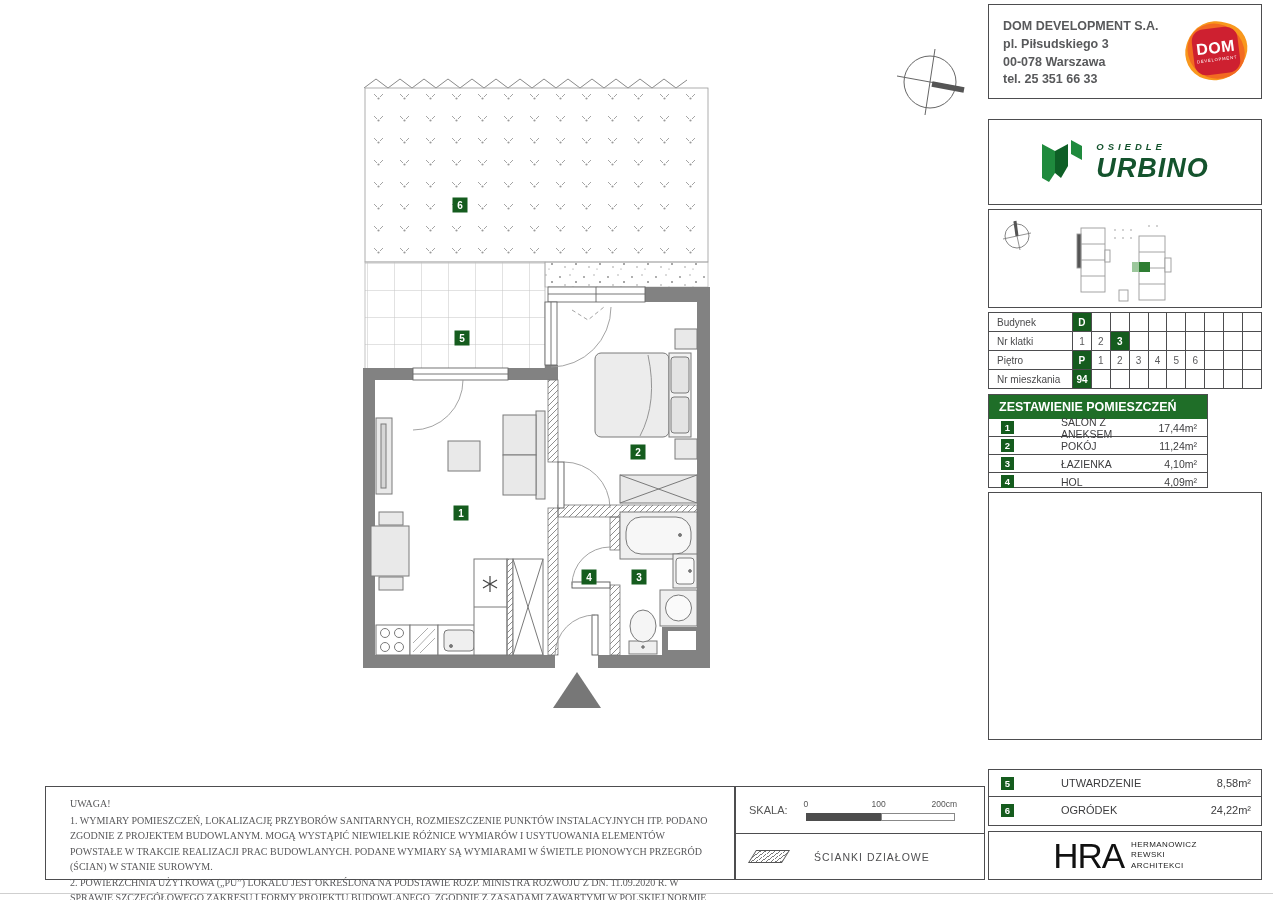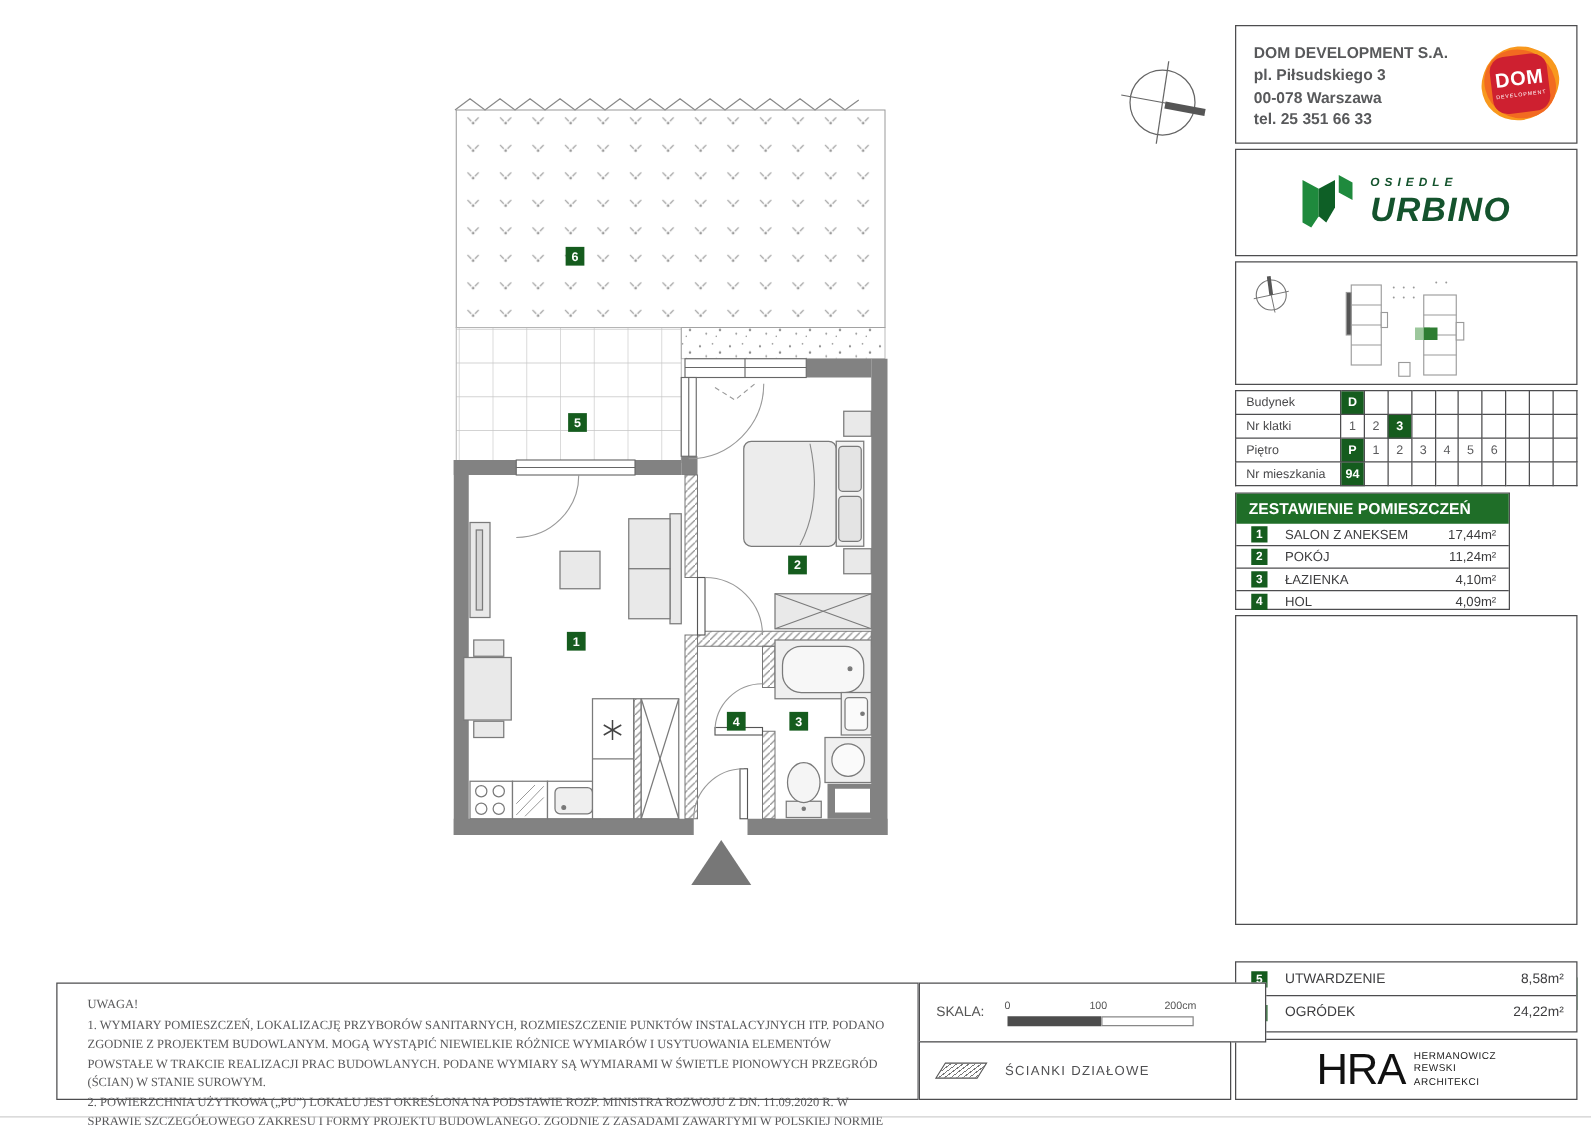--- a/index.html
+++ b/index.html
@@ -29,39 +29,39 @@
   td.hl{background:#155c1e;color:#fff !important;font-weight:bold;}
 
   
   .green-bar{background:#1f6e28;color:#fff;font-weight:bold;display:flex;align-items:center;}
   .rooms-header{height:24px;font-size:12.5px;padding-left:10px;}
   .room-row{display:flex;align-items:center;height:17px;border-bottom:1px solid #4d4d4f;font-size:10.5px;color:#3c3c3e;}
   .room-row:last-child{border-bottom:none;}
   .row26{height:26px;font-size:11px;}
   .num-badge{width:13px;height:13px;background:#155c1e;color:#fff;font-weight:bold;font-size:9.5px;
              display:flex;align-items:center;justify-content:center;margin:0 14px 0 12px;flex:0 0 13px;}
-  .room-name{flex:1;}
+  .room-name{flex:1;margin-left:33px;}
   .room-area{padding-right:10px;}
   .total-bar{height:26px;font-size:13.5px;padding:0 10px;margin-top:39px;}
 
   
   .notes{padding:9px 24px;color:#58585a;font-size:10px;line-height:1.55;font-family:Liberation Serif, serif;}
   .notes .t{margin-bottom:1px;}
 
   
   .skala-wrap{display:flex;align-items:center;height:100%;padding-left:13px;gap:18px;}
   .skala-label{font-size:11px;color:#555;}
   .scalebar{position:relative;width:150px;height:26px;margin-top:4px;}
   .scalebar .ticks{position:absolute;top:0;width:100%;font-size:8.5px;color:#555;}
   .scalebar .seg-dark{position:absolute;left:0;top:14px;width:75px;height:8px;background:#4d4d4d;}
   .scalebar .seg-light{position:absolute;left:75px;top:14px;width:74px;height:8px;background:#fff;border:1px solid #888;box-sizing:border-box;}
   .tk0{position:absolute;left:-2px;} .tk1{position:absolute;left:66px;} .tk2{position:absolute;left:126px;}
 
   
-  .legend-wrap{display:flex;align-items:center;height:100%;padding-left:16px;gap:18px;}
+  .legend-wrap{display:flex;align-items:center;height:100%;padding-left:16px;gap:28px;}
   .hatch-chip{width:32px;height:11px;border:1px solid #555;transform:skewX(-32deg);
               background:repeating-linear-gradient(125deg,#fff 0 3px,#777 3px 4px);}
   .legend-text{font-size:10.5px;letter-spacing:1px;color:#4f4f51;}
 
   
   .hra-wrap{display:flex;align-items:center;justify-content:center;height:100%;gap:7px;}
   .hra-abbr{font-size:35px;color:#111;letter-spacing:-1px;font-weight:400;}
   .hra-lines{font-size:8px;color:#222;line-height:1.3;letter-spacing:.4px;}
 
   .bottom-rule{position:absolute;left:0;right:0;top:893px;height:1px;background:#cfcfcf;}
@@ -232,21 +232,21 @@
         <text x="249" y="560.5" fill="#fff">4</text>
       <rect x="114.5" y="310.5" width="15" height="15" fill="#155c1e"></rect>
         <text x="122" y="321.5" fill="#fff">5</text>
       <rect x="112.5" y="177.5" width="15" height="15" fill="#155c1e"></rect>
         <text x="120" y="188.5" fill="#fff">6</text>
     </g>
 
     <polygon points="237,652 213,688 261,688" fill="#777"></polygon>
   </svg>
 
-  <div class="box" style="left:988px;top:20px;width:274px;height:95px;">
+  <div class="box" style="left:988px;top:4px;width:274px;height:95px;">
     <div class="company-text">
       <div>DOM DEVELOPMENT S.A.</div>
       <div>pl. Piłsudskiego 3</div>
       <div>00-078 Warszawa</div>
       <div>tel. 25 351 66 33</div>
     </div>
     <div class="logo-dom">
       <div class="blob1"></div>
       <div class="blob2"></div>
       <div class="blob3">
@@ -438,21 +438,21 @@
     </div>
   </div>
 
   <div class="box notes" style="left:45px;top:786px;width:690px;height:94px;">
     <div class="t">UWAGA!</div>
     <div>1. WYMIARY POMIESZCZEŃ, LOKALIZACJĘ PRZYBORÓW SANITARNYCH, ROZMIESZCZENIE PUNKTÓW INSTALACYJNYCH ITP. PODANO ZGODNIE Z PROJEKTEM BUDOWLANYM. MOGĄ WYSTĄPIĆ NIEWIELKIE RÓŻNICE WYMIARÓW I USYTUOWANIA ELEMENTÓW POWSTAŁE W TRAKCIE REALIZACJI PRAC BUDOWLANYCH. PODANE WYMIARY SĄ WYMIARAMI W ŚWIETLE PIONOWYCH PRZEGRÓD (ŚCIAN) W STANIE SUROWYM.</div>
     <div>2. POWIERZCHNIA UŻYTKOWA („PU”) LOKALU JEST OKREŚLONA NA PODSTAWIE ROZP. MINISTRA ROZWOJU Z DN. 11.09.2020 R. W SPRAWIE SZCZEGÓŁOWEGO ZAKRESU I FORMY PROJEKTU BUDOWLANEGO, ZGODNIE Z ZASADAMI ZAWARTYMI W POLSKIEJ NORMIE PN-ISO 9836: 2022-07, TJ.: PU LOKALU JEST OBLICZANA W M2 Z DOKŁADNOŚCIĄ DO DWÓCH MIEJSC PO PRZECINKU, DLA WYMIARÓW LOKALU W STANIE WYKOŃCZONYM, NA POZIOMIE PODŁOGI, NIE LICZĄC LISTEW PRZYPODŁOGOWYCH, PROGÓW ITP. DO PU LOKALU WLICZA SIĘ POWIERZCHNIĘ ELEMENTÓW NADAJĄCYCH SIĘ DO DEMONTAŻU (RURY, PRZEWODY), NIE SĄ WLICZANE POWIERZCHNIE WEWNĘTRZNYCH PRZEGRÓD BUDOWLANYCH, OTWORÓW NA DRZWI I OKNA ORAZ NISZE W ELEMENTACH ZAMYKAJĄCYCH.</div>
 
   </div>
 
-  <div class="box" style="left:735px;top:786px;width:278px;height:48px;">
+  <div class="box" style="left:735px;top:786px;width:250px;height:48px;">
     <div class="skala-wrap">
       <span class="skala-label">SKALA:</span>
       <div class="scalebar">
         <div class="ticks">
           <span class="tk0">0</span>
           <span class="tk1">100</span>
           <span class="tk2">200cm</span>
         </div>
         <div class="seg-dark"></div>
         <div class="seg-light"></div>

